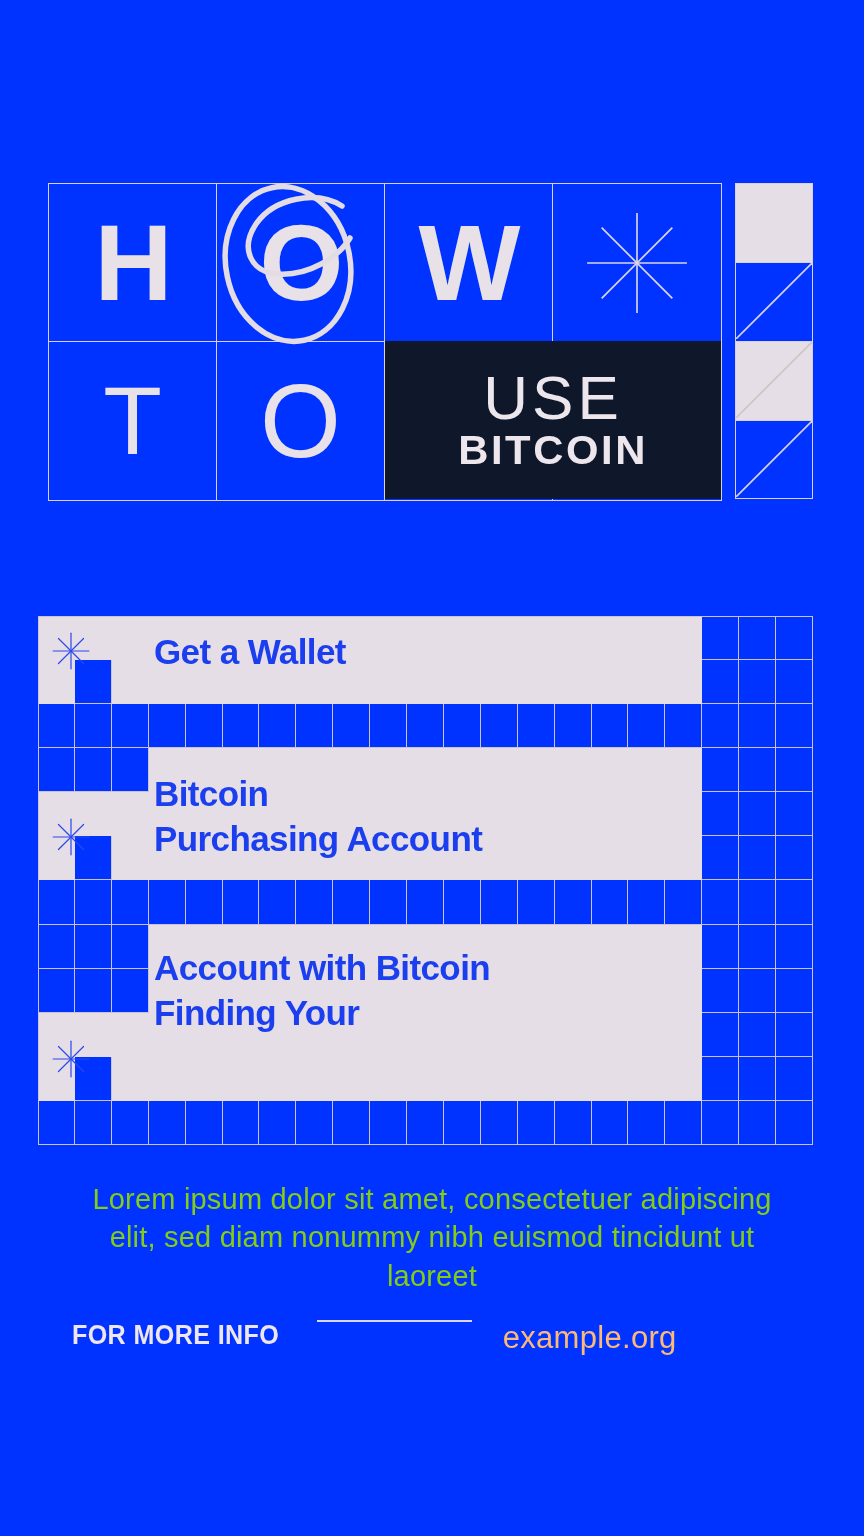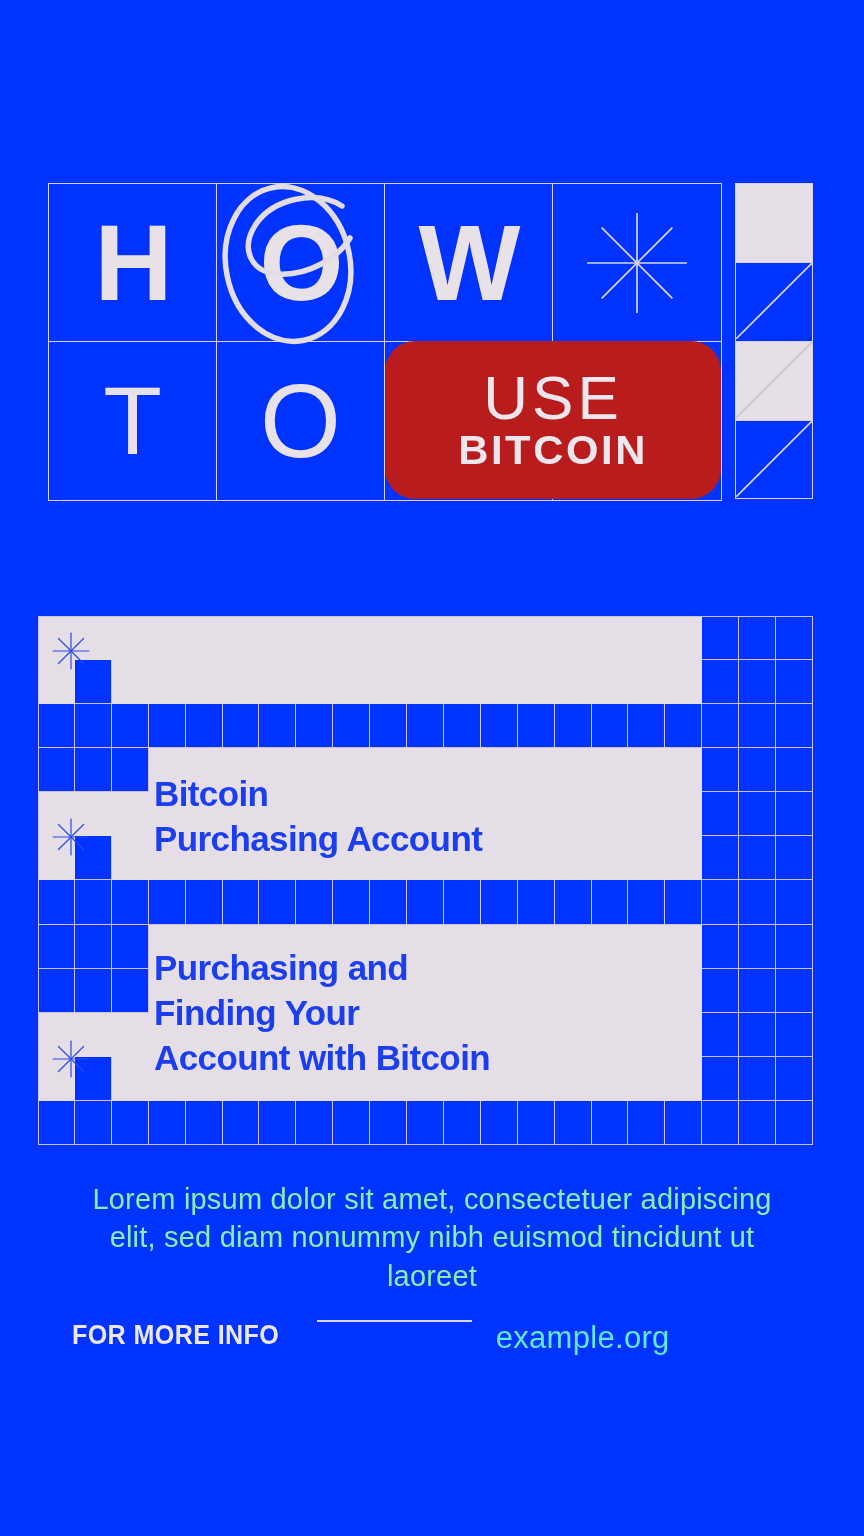--- a/index.html
+++ b/index.html
@@ -57,26 +57,25 @@
   }
 
   
   .hstar{width:104px;height:104px;}
 
   
   .use-box{
     position:absolute;
     left:385px;top:341px;
     width:336px;height:158px;
-    background:#b91c1c;
+    background:#0f172a;
     z-index:8;
     display:flex;flex-direction:column;
     align-items:center;justify-content:center;
     gap:2px;
-    border-radius:30px;
   }
   .use-word{
     color:#EDE7ED;
     font-size:62px;
     font-weight:300;
     letter-spacing:4px;
     line-height:0.95;
     font-family:"Liberation Sans", sans-serif;
   }
   .bitcoin-word{
@@ -153,21 +152,21 @@
   .mini-star{position:absolute;z-index:6;width:38px;height:38px;}
   #star1{left:52px;top:632px;}
   #star2{left:52px;top:818px;}
   #star3{left:52px;top:1040px;}
 
   
   .body-text{
     position:absolute;
     left:82px;top:1180px;width:700px;
     text-align:center;
-    color:#86efac;
+    color:#84cc16;
     font-size:29px;
     font-weight:400;
     line-height:1.32;
     letter-spacing:0.2px;
     font-family:"Liberation Sans", sans-serif;
   }
 
   
   .footer{
     position:absolute;
@@ -184,26 +183,27 @@
     white-space:nowrap;
     font-family:"Liberation Sans", sans-serif;
   }
   .foot-rule{
     flex:0 0 155px;
     height:2px;
     background:#DCD6E4;
     margin-left:22px;margin-right:24px;
   }
   .site{
-    color:#5eead4;
+    color:#fdba74;
     font-size:31px;
     font-weight:400;
     letter-spacing:0.3px;
     font-family:"Liberation Sans", sans-serif;
     white-space:nowrap;
+    margin-left:7px;
   }
 </style>
 </head>
 <body>
 
 <div class="poster">
 
   <div class="header-wrap">
     <div class="hcell">
       <span class="big-letter">H</span>
@@ -541,28 +541,30 @@
   </svg>
   <svg class="mini-star" id="star3" viewBox="0 0 100 100">
     <g stroke="#2B49E8" stroke-width="3.2" stroke-linecap="round">
       <line x1="50" y1="3" x2="50" y2="97"></line>
       <line x1="3" y1="50" x2="97" y2="50"></line>
       <line x1="17" y1="17" x2="83" y2="83"></line>
       <line x1="83" y1="17" x2="17" y2="83"></line>
     </g>
   </svg>
 
+  <div class="card-text" id="card1-text">
+      <div>Get a Wallet</div>
+    </div>
   <div class="card-text" id="card2-text">
       <div>Bitcoin</div>
       <div>Purchasing Account</div>
     </div>
   <div class="card-text" id="card3-text">
-      <div>Purchasing and</div>
+      <div>Account with Bitcoin</div>
       <div>Finding Your</div>
-      <div>Account with Bitcoin</div>
     </div>
 
   <div class="body-text">Lorem ipsum dolor sit amet, consectetuer adipiscing elit, sed diam nonummy nibh euismod tincidunt ut laoreet</div>
 
   <div class="footer">
     <span class="more-info">FOR MORE INFO</span>
     <span class="foot-rule"></span>
     <span class="site">example.org</span>
   </div>
 

